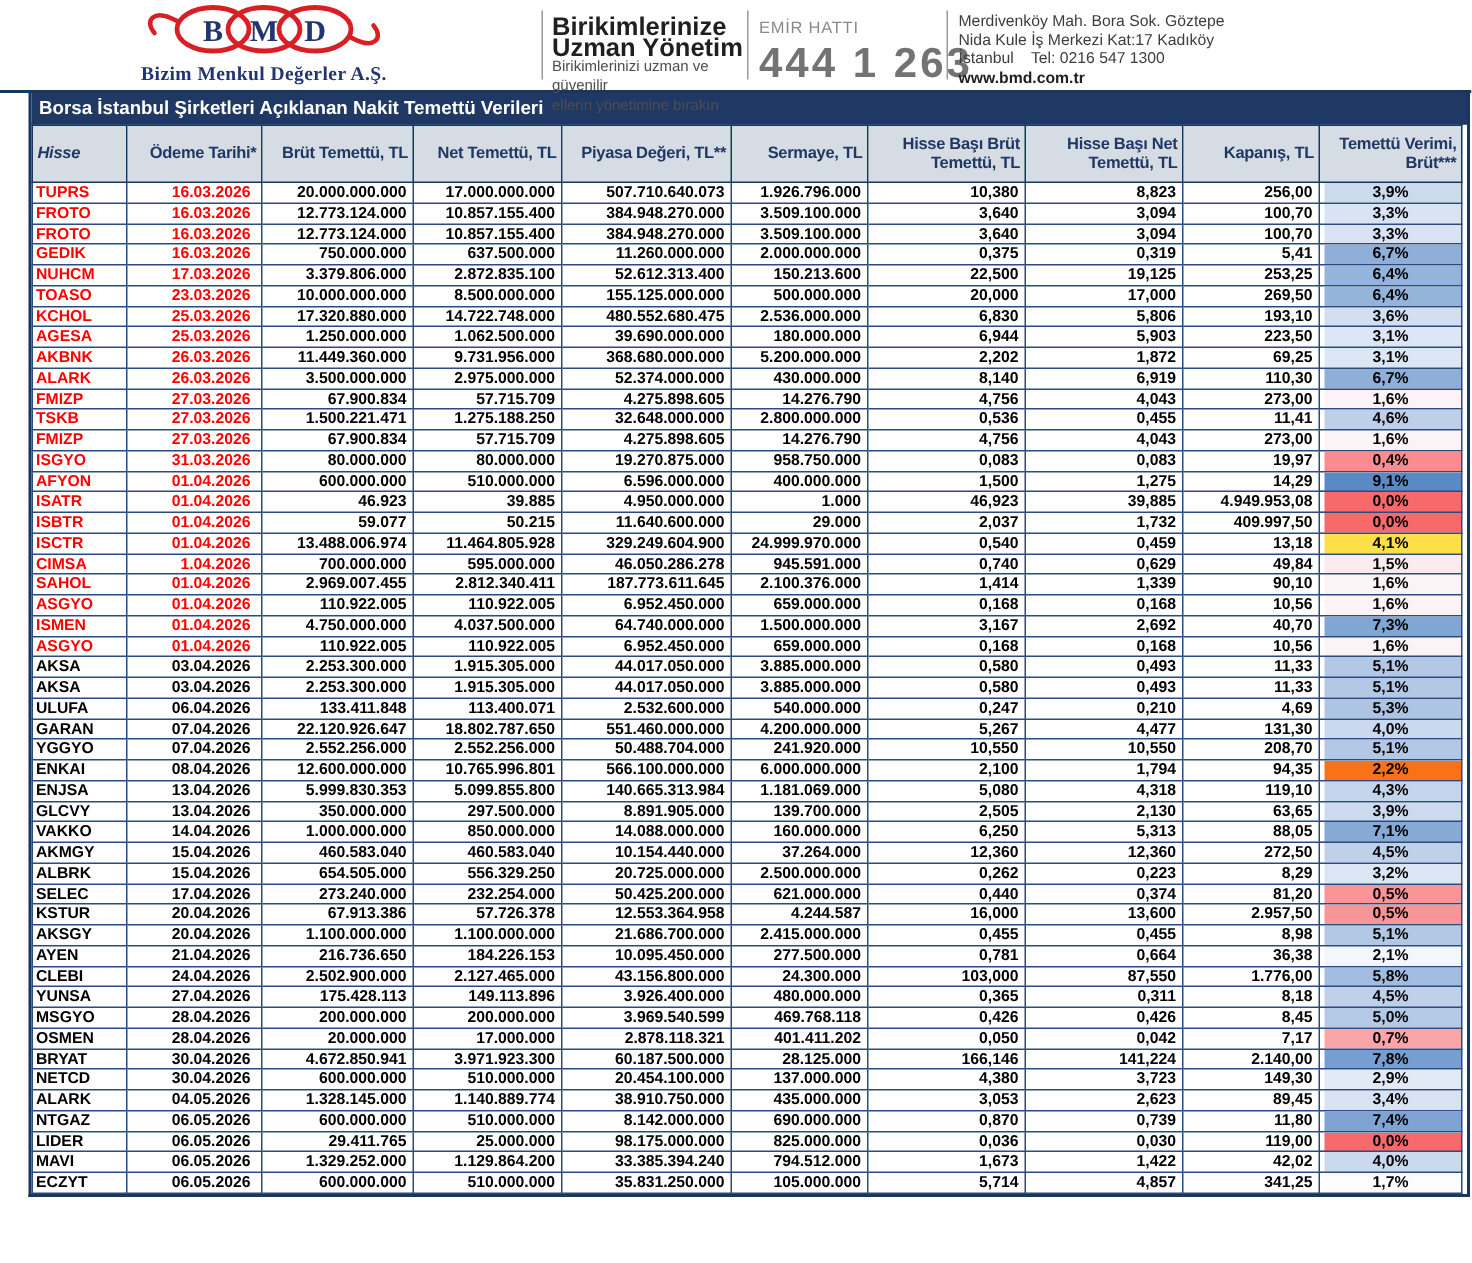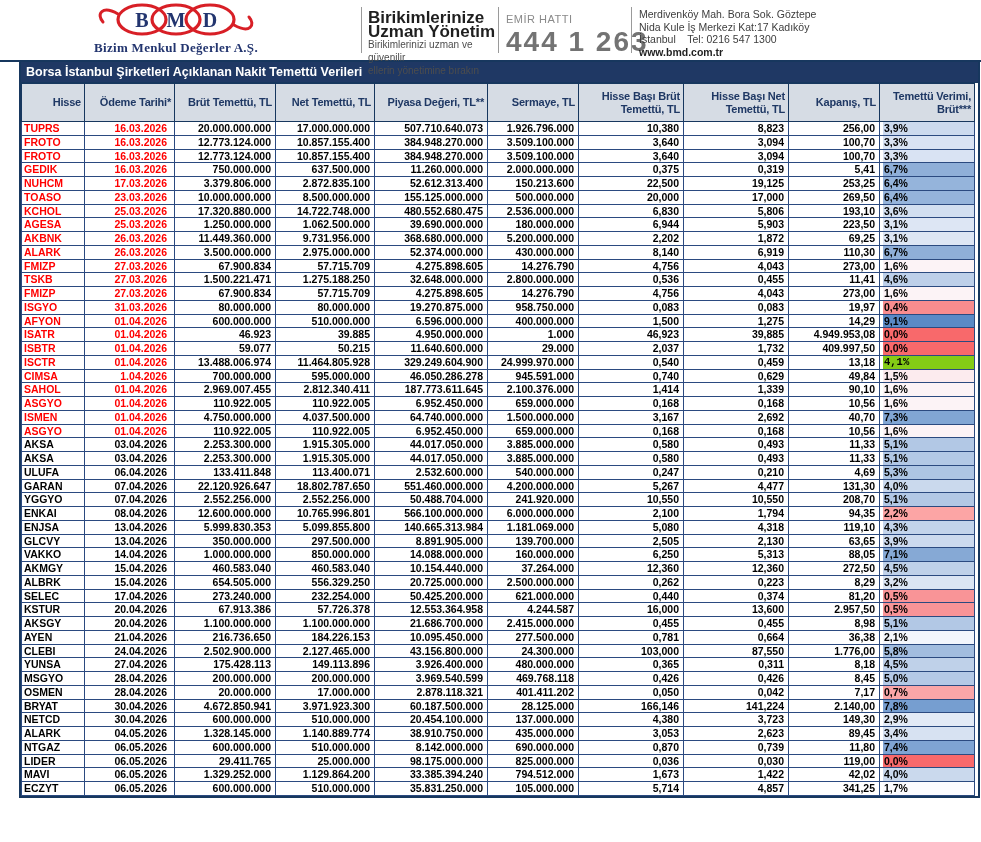--- a/index.html
+++ b/index.html
@@ -33,32 +33,32 @@
     background:#1F3864;color:#ffffff;font-weight:bold;font-size:12.5px;
     padding:3px 5px 3px 5px;height:14px;line-height:14px;
     border-bottom:1px solid #17375E;
   }
   table{border-collapse:collapse;table-layout:fixed;width:953px;}
   th{
     background:#D6DCE4;color:#1F3864;font-weight:bold;font-size:11px;
     line-height:13px;border:1px solid #17375E;height:35px;
     padding:1px 3px;letter-spacing:-0.2px;vertical-align:middle;overflow:hidden;
   }
-  th.l{text-align:right;}
+  th.l{text-align:left;font-style:italic;}
   th.r{text-align:right;}
   td{
     border:1px solid #2B4A80;font-size:10.5px;font-weight:bold;color:#000;
     height:12.75px;line-height:12.75px;padding:0 4px;
     white-space:nowrap;overflow:hidden;background:#fff;
   }
   td.l{text-align:left;padding-left:2px;}
   td.r{text-align:right;}
   td.date{padding-right:7px;}
   td.red{color:#FF0000;}
-  td.yield{box-shadow:inset 3px 0 0 #ffffff;text-align:left;}
+  td.yield{box-shadow:inset 3px 0 0 #ffffff;text-align:center;}
 </style>
 </head>
 <body>
 
 <div>
 
   <header class="letterhead">
     <div class="logo-block">
       <svg width="168" height="33" viewBox="0 0 168 33">
         <path d="M26,11 C10,2 4,11 11,19" stroke="#D81F26" stroke-width="3" fill="none" stroke-linecap="round"></path>
@@ -337,21 +337,21 @@
           <tr>
             <td class="l red">ISCTR</td>
             <td class="r date red">01.04.2026</td>
             <td class="r">13.488.006.974</td>
             <td class="r">11.464.805.928</td>
             <td class="r">329.249.604.900</td>
             <td class="r">24.999.970.000</td>
             <td class="r">0,540</td>
             <td class="r">0,459</td>
             <td class="r">13,18</td>
-            <td class="r yield" style="background-color: #84cc16; font-family: Liberation Mono, monospace;">4,1%</td>
+            <td class="r yield" style="background-color: #fde047;">4,1%</td>
           </tr>
           <tr>
             <td class="l red">CIMSA</td>
             <td class="r date red">1.04.2026</td>
             <td class="r">700.000.000</td>
             <td class="r">595.000.000</td>
             <td class="r">46.050.286.278</td>
             <td class="r">945.591.000</td>
             <td class="r">0,740</td>
             <td class="r">0,629</td>
@@ -469,21 +469,21 @@
           <tr>
             <td class="l">ENKAI</td>
             <td class="r date">08.04.2026</td>
             <td class="r">12.600.000.000</td>
             <td class="r">10.765.996.801</td>
             <td class="r">566.100.000.000</td>
             <td class="r">6.000.000.000</td>
             <td class="r">2,100</td>
             <td class="r">1,794</td>
             <td class="r">94,35</td>
-            <td class="r yield" style="background-color: #fca5a5;">2,2%</td>
+            <td class="r yield" style="background-color: #f97316;">2,2%</td>
           </tr>
           <tr>
             <td class="l">ENJSA</td>
             <td class="r date">13.04.2026</td>
             <td class="r">5.999.830.353</td>
             <td class="r">5.099.855.800</td>
             <td class="r">140.665.313.984</td>
             <td class="r">1.181.069.000</td>
             <td class="r">5,080</td>
             <td class="r">4,318</td>

